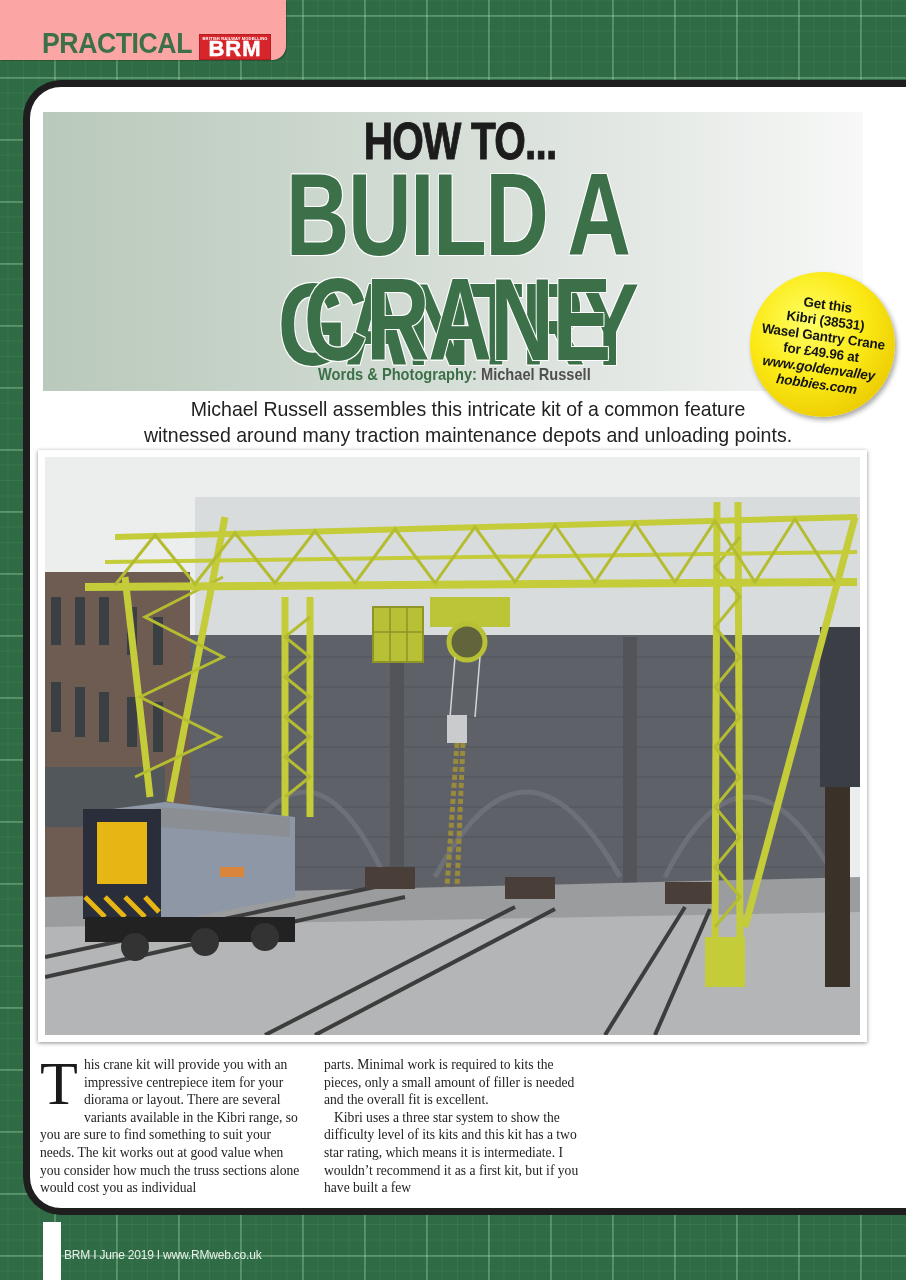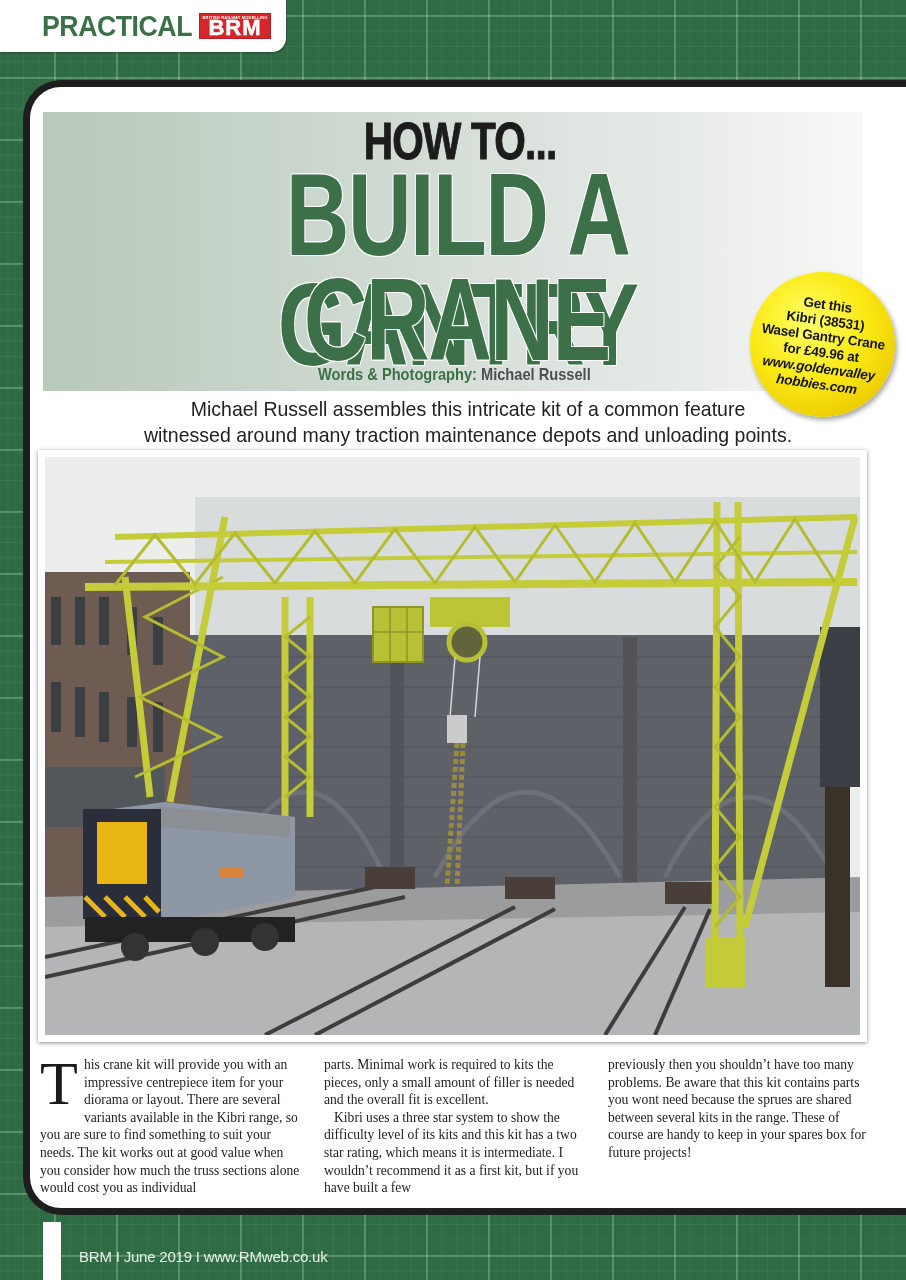--- a/index.html
+++ b/index.html
@@ -11,24 +11,24 @@
         linear-gradient(rgba(180,230,190,0.28) 2px, transparent 2px),
         linear-gradient(90deg, rgba(180,230,190,0.28) 2px, transparent 2px),
         linear-gradient(rgba(120,190,140,0.12) 1px, transparent 1px),
         linear-gradient(90deg, rgba(120,190,140,0.12) 1px, transparent 1px);
       background-size: 62px 62px, 62px 62px, 15.5px 15.5px, 15.5px 15.5px;
       background-position: -8px 15px, -8px 15px, -8px 15px, -8px 15px;
       font-family: "Liberation Sans", sans-serif;
     }
     
     .masthead {
-      position: absolute; left: 0; top: 0; width: 286px; height: 52px;
-      background: #ffffff;
+      position: absolute; left: 0; top: 0; width: 286px; height: 60px;
+      background: #fca5a5;
       border-bottom-right-radius: 14px;
-      display: flex; align-items: center; padding-left: 42px;
+      display: flex; align-items: flex-end; padding-left: 42px;
       box-shadow: 1px 1px 2px rgba(0,0,0,0.25);
     }
     .masthead .practical {
       font-family: "Liberation Sans", sans-serif;
       font-weight: bold; font-size: 29px; color: #3c7048;
       letter-spacing: -0.5px; transform: scaleX(0.92); transform-origin: left center;
       display: inline-block;
     }
     .brm-logo {
       margin-left: -6px;
@@ -125,22 +125,22 @@
       font-family: "Liberation Serif", serif; font-size: 13.6px; line-height: 17.6px; color: #222;
     }
     .col { flex: 1; }
     .col p { text-indent: 0; }
     .col p.indent { text-indent: 10px; }
     .dropcap {
       float: left; font-family: "Liberation Serif", serif; font-size: 62px; line-height: 50px;
       margin: 2px 6px 0 0; color: #1a1a1a; height: 52px;
     }
     .footer {
-      position: absolute; left: 79px; top: 1248px;
-      font-family: "Liberation Sans", sans-serif; font-size: 15px; color: #e8f0ea;
+      position: absolute; left: 64px; top: 1248px;
+      font-family: "Liberation Sans", sans-serif; font-size: 12px; color: #e8f0ea;
       letter-spacing: -0.2px;
     }
     .footer-strip {
       position: absolute; left: 43px; top: 1222px; width: 18px; height: 58px; background: #fff;
     }
   </style>
 </head>
 <body>
 
 <div class="masthead">
@@ -311,18 +311,17 @@
 <div class="body-cols">
   <div class="col">
     <span class="dropcap">T</span>
     <p>his crane kit will provide you with an impressive centrepiece item for your diorama or layout. There are several variants available in the Kibri range, so you are sure to find something to suit your needs. The kit works out at good value when you consider how much the truss sections alone would cost you as individual</p>
   </div>
   <div class="col">
     <p>parts. Minimal work is required to kits the pieces, only a small amount of filler is needed and the overall fit is excellent.</p>
     <p class="indent">Kibri uses a three star system to show the difficulty level of its kits and this kit has a two star rating, which means it is intermediate. I wouldn’t recommend it as a first kit, but if you have built a few</p>
   </div>
   <div class="col">
-    <p>previously then you shouldn’t have too many problems. Be aware that this kit contains parts you wont need because the sprues are shared between several kits in the range. These of course are handy to keep in your spares box for future projects!</p>
   </div>
 </div>
 
 <div class="footer-strip"></div>
 <div class="footer">BRM I June 2019 I www.RMweb.co.uk</div>
 
 </body></html>

